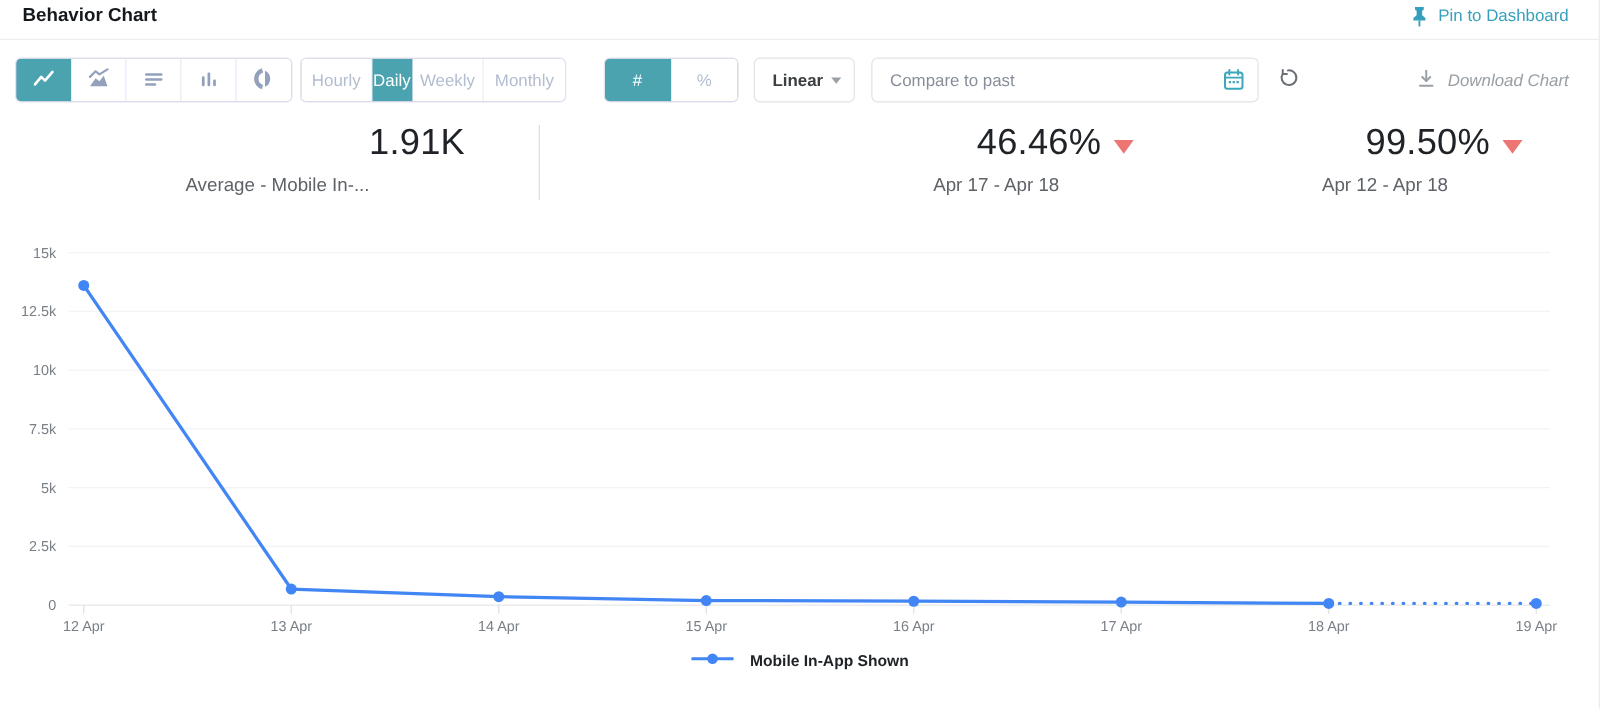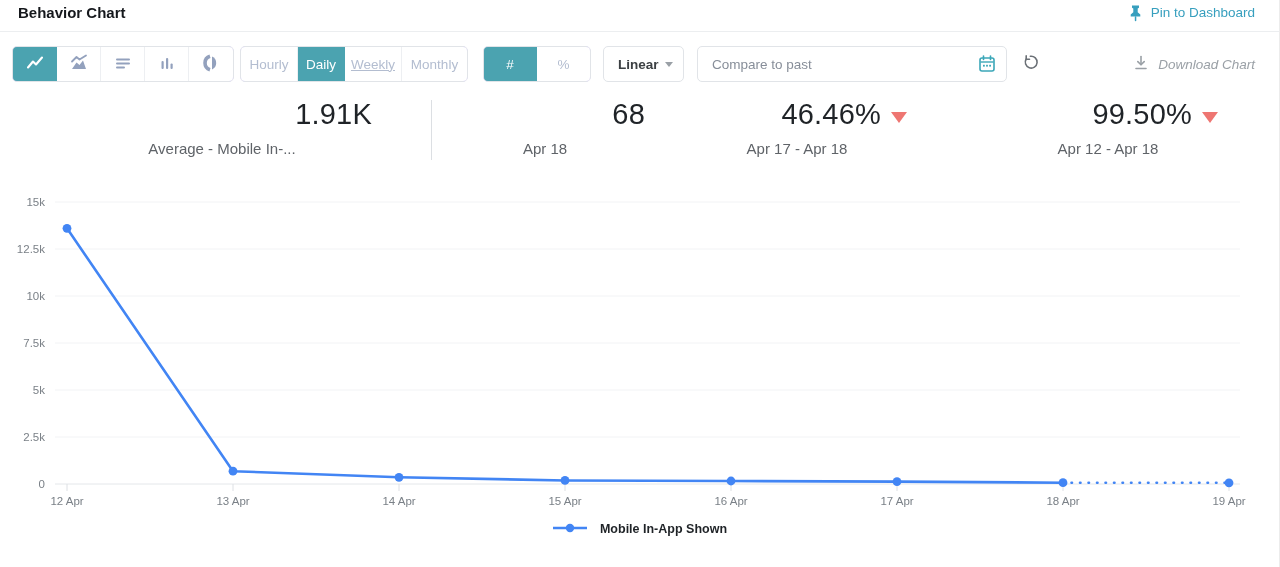--- a/index.html
+++ b/index.html
@@ -18,21 +18,21 @@
   .seg { position:absolute; top:46px; height:36px; display:flex; border:1px solid #e1e4e8;
          border-radius:5px; background:#c4b5fd; overflow:hidden; }
   .seg .btn { display:flex; align-items:center; justify-content:center; height:100%;
               border-right:1px solid #edeff2; cursor:pointer; font-size:13.5px; color:#b3bdd0;
               background:#fff; }
   .seg .btn:last-child { border-right:none; }
   .seg .btn.selected { background:#4ba3b0; color:#fff; border-right:1px solid #4ba3b0; }
   .icon-btn { width:44px; }
   .chart-types { left:12px; }
   .granularity { left:240px; }
-  .g-hourly{width:57px;} .g-daily{width:47px;} .g-weekly{width:57px;text-decoration:underline;} .g-monthly{width:65px;}
+  .g-hourly{width:57px;} .g-daily{width:32px;} .g-weekly{width:57px;} .g-monthly{width:65px;}
   .mode { left:483px; }
   .mode .btn { width:53px; }
   .select-linear { position:absolute; left:603px; top:46px; width:81px; height:36px;
                    border:1px solid #e1e4e8; border-radius:5px; display:flex; align-items:center;
                    padding:0 10px 0 14px; cursor:pointer; justify-content:space-between; }
   .select-linear .val { font-size:13.5px; color:#3c4043; font-weight:bold; }
   .chevron-down { width:0; height:0; border-left:4.5px solid transparent; border-right:4.5px solid transparent;
                   border-top:5px solid #9aa0a6; }
   .compare-wrap { position:absolute; left:697px; top:46px; width:310px; height:36px; }
   .compare-wrap input { width:100%; height:100%; border:1px solid #e1e4e8; border-radius:5px;
@@ -178,26 +178,20 @@
     <span>Download Chart</span>
   </div>
 
   <div class="stat stat-1">
     <div class="value-row">
         <span class="value">1.91K</span>
       </div>
     <div class="label">Average - Mobile In-...</div>
   </div>
   <div class="stat-divider"></div>
-  <div class="stat stat-2">
-    <div class="value-row">
-        <span class="value">68</span>
-      </div>
-    <div class="label">Apr 18</div>
-  </div>
   <div class="stat stat-3">
     <div class="value-row">
       <span class="value">46.46%</span>
       <span class="trend-down"></span>
     </div>
     <div class="label">Apr 17 - Apr 18</div>
   </div>
   <div class="stat stat-4">
     <div class="value-row">
       <span class="value">99.50%</span>

